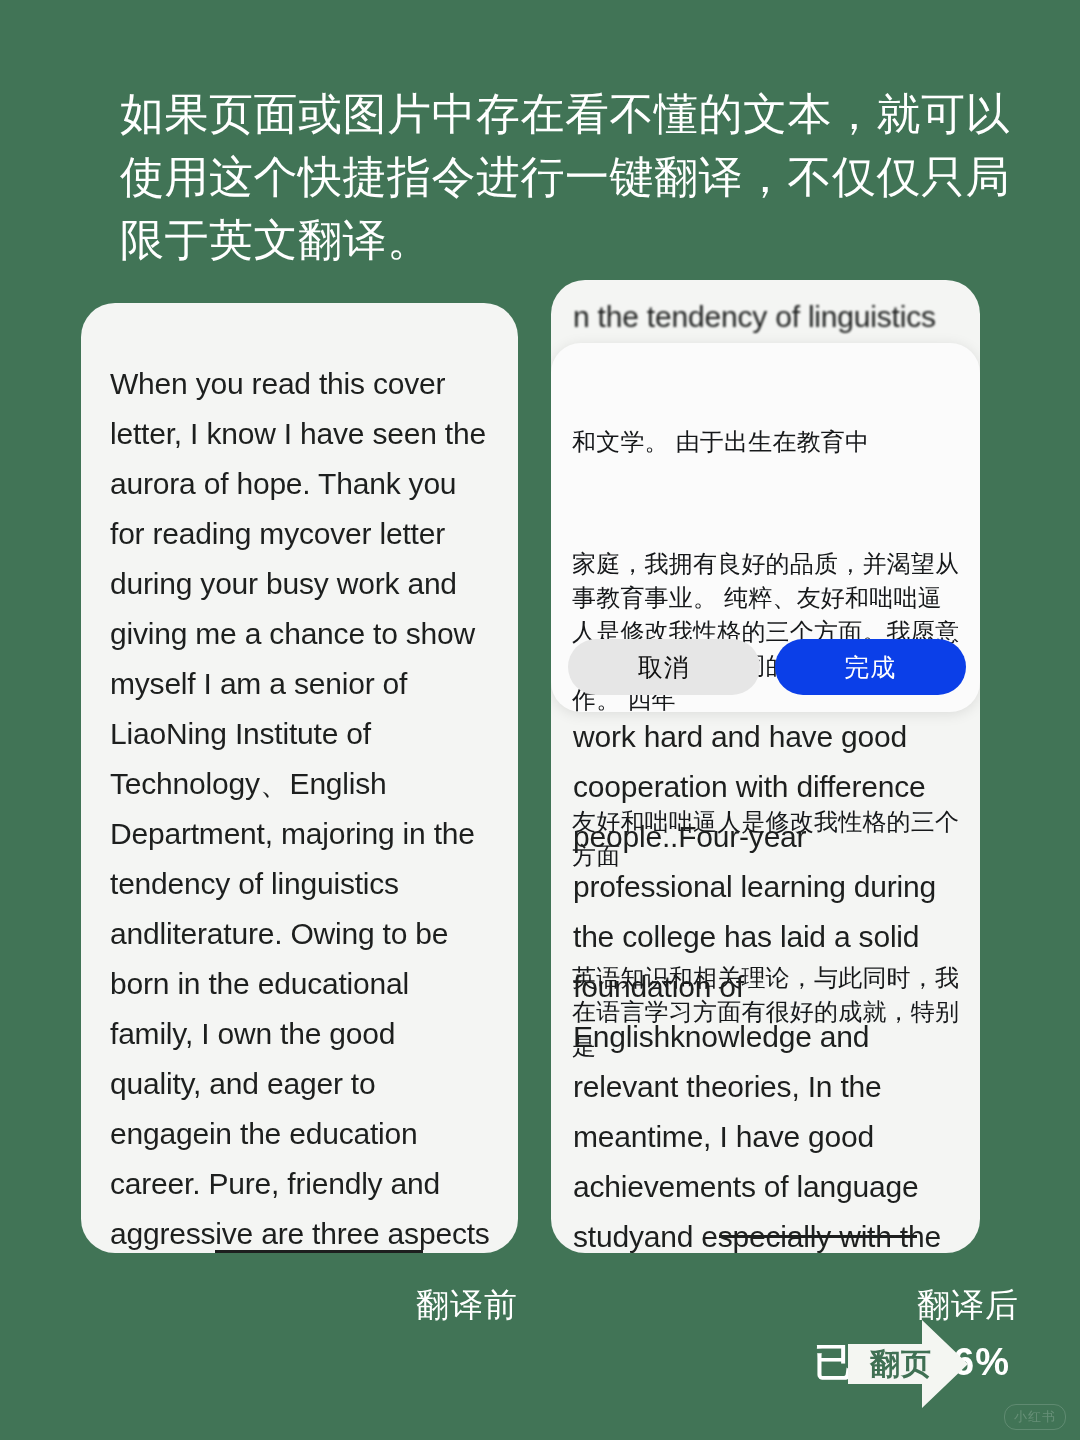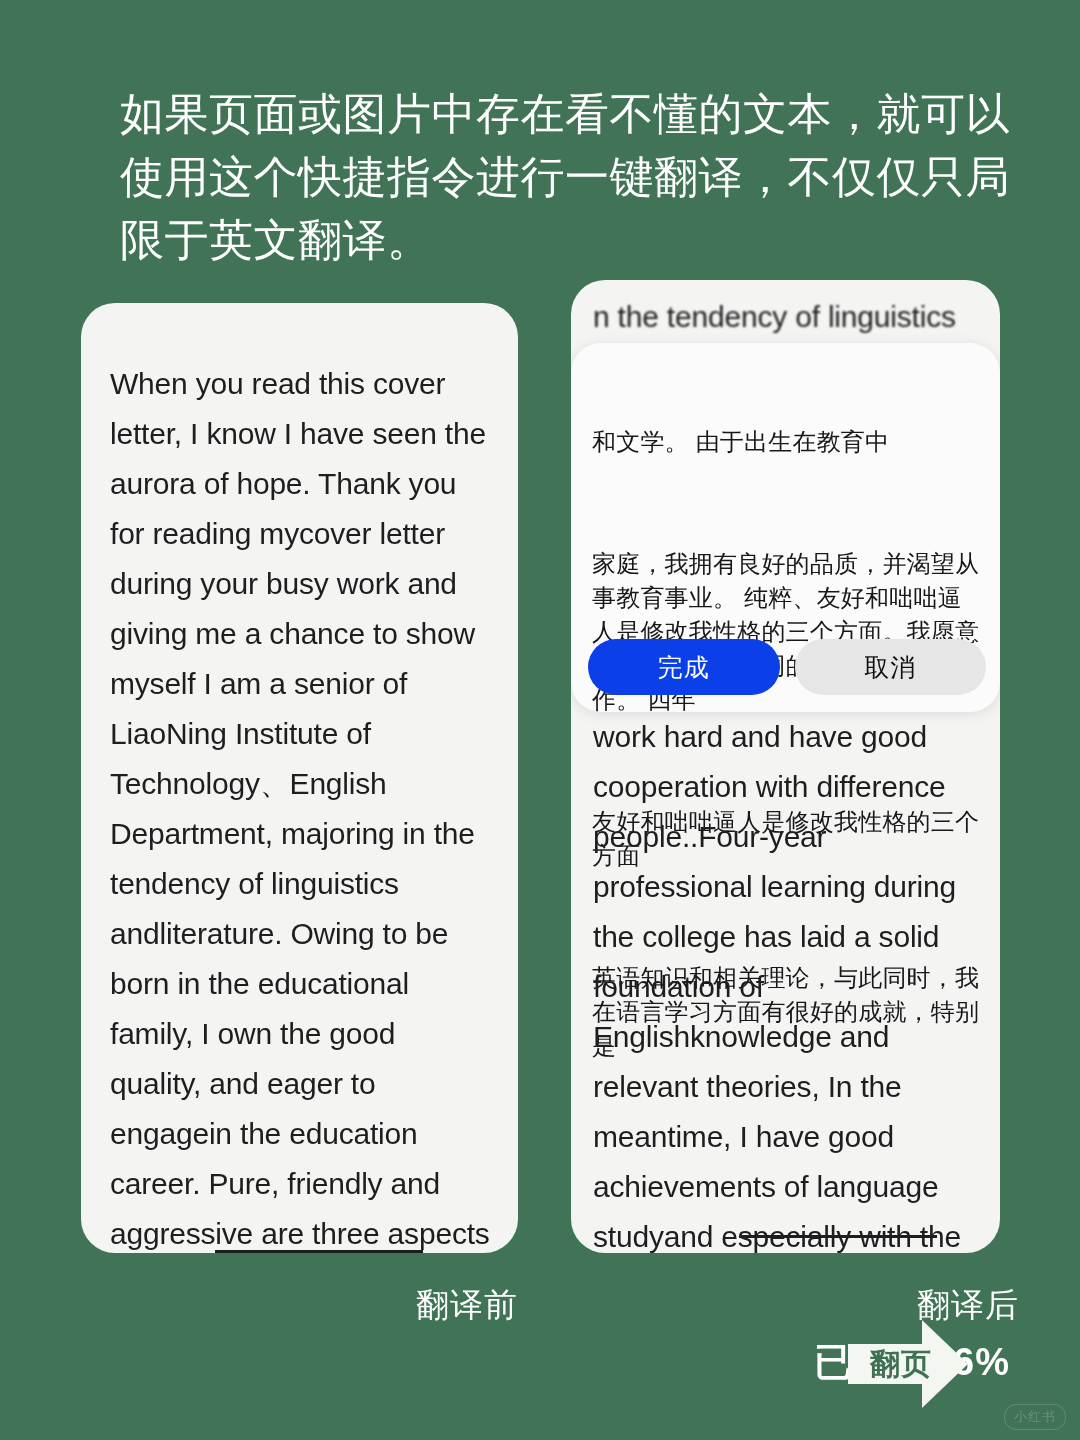--- a/index.html
+++ b/index.html
@@ -48,21 +48,21 @@
   }
 
   .card-left {
     left: 81px;
     top: 303px;
     width: 437px;
     height: 950px;
   }
 
   .card-right {
-    left: 571px;
+    left: 551px;
     top: 280px;
     width: 429px;
     height: 973px;
   }
 
   .card-body {
     position: absolute;
     left: 29px;
     right: 24px;
     top: 56px;
@@ -257,22 +257,22 @@
 
     <div class="dialog">
       <div class="dialog-text">
         <div class="dialog-para">和文学。 由于出生在教育中</div>
         <div class="dialog-para">家庭，我拥有良好的品质，并渴望从事教育事业。 纯粹、友好和咄咄逼人是修改我性格的三个方面。我愿意努力工作，与不同的人进行良好的合作。 四年</div>
         <div class="dialog-para">友好和咄咄逼人是修改我性格的三个方面</div>
         <div class="dialog-para">英语知识和相关理论，与此同时，我在语言学习方面有很好的成就，特别是</div>
       </div>
 
       <div class="dialog-buttons">
+        <button class="dlg-btn dlg-btn-cancel">取消</button>
         <button class="dlg-btn dlg-btn-confirm">完成</button>
-        <button class="dlg-btn dlg-btn-cancel">取消</button>
       </div>
     </div>
 
     <div class="right-text-lower">work hard and have good cooperation with difference people..Four-year professional learning during the college has laid a solid foundation of Englishknowledge and relevant theories, In the meantime, I have good achievements of language studyand especially with the</div>
 
     <div class="strike-right"></div>
   </div>
 
 </div>
 

